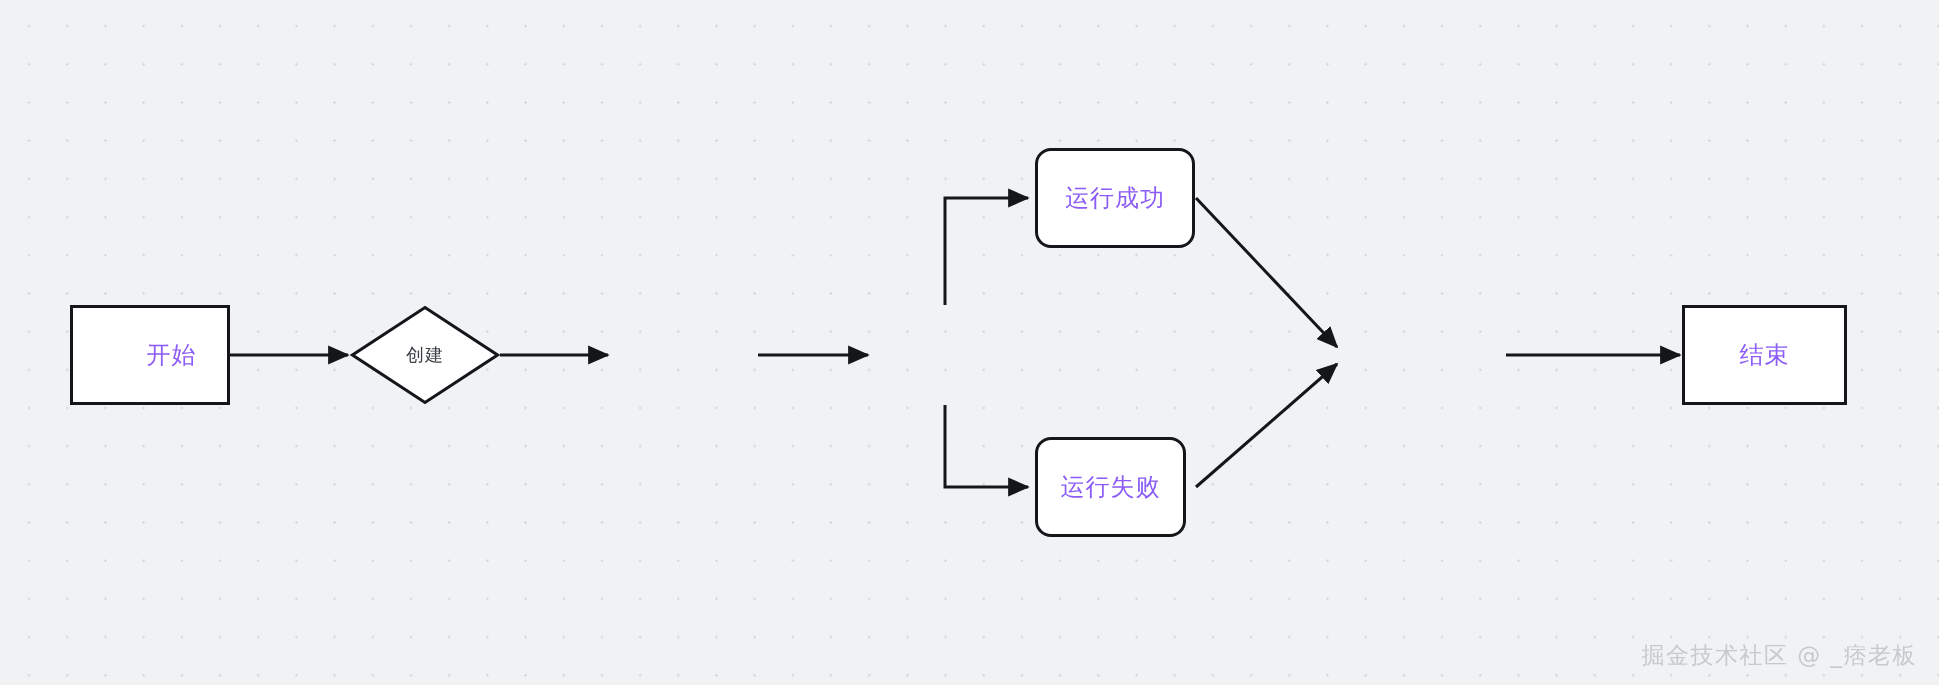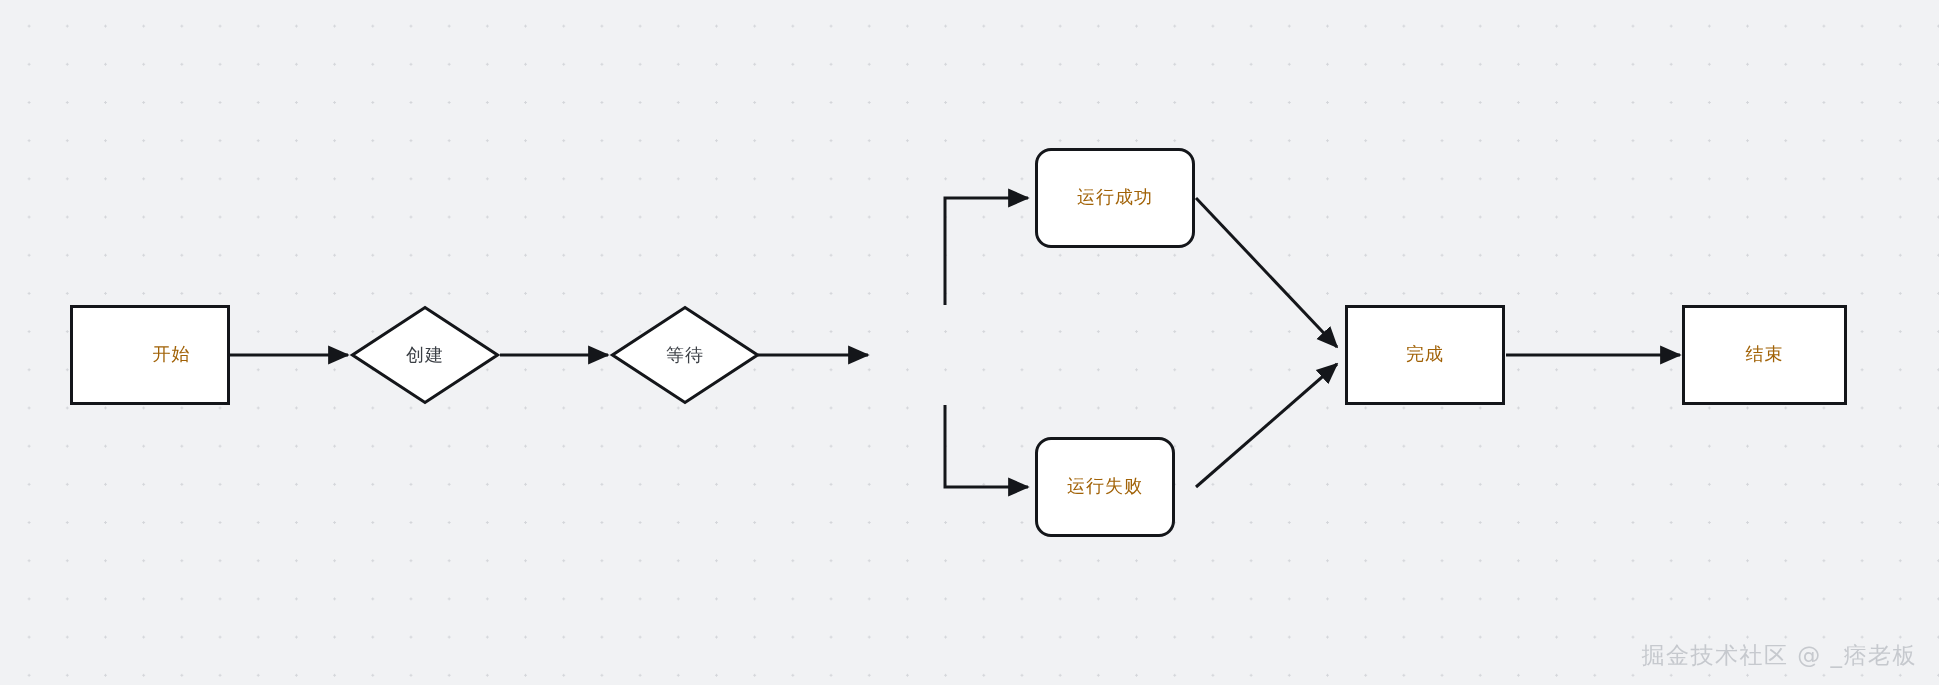--- a/index.html
+++ b/index.html
@@ -27,25 +27,24 @@
     pointer-events: none;
   }
   .node {
     position: absolute;
     display: flex;
     align-items: center;
     justify-content: center;
     background: #ffffff;
     border: 3px solid #14161a;
     box-sizing: border-box;
-    color: #a16207;
-    font-size: 18px;
+    color: #8b5cf6;
+    font-size: 24px;
     letter-spacing: 1px;
     line-height: 1;
-    font-family: Liberation Mono, monospace;
   }
   .node.rounded { border-radius: 16px; }
   .node-label { user-select: none; }
   .diamond {
     position: absolute;
     display: flex;
     align-items: center;
     justify-content: center;
     text-align: center;
   }
@@ -106,39 +105,30 @@
     <span class="node-label">开始</span>
   </div>
 
   <div class="diamond" style="left:350px; top:305px; width:150px; height:100px;">
     <svg viewBox="0 0 150 100" xmlns="http://www.w3.org/2000/svg">
       <polygon points="75,2.5 147.5,50 75,97.5 2.5,50" fill="#ffffff" stroke="#14161a" stroke-width="3"></polygon>
     </svg>
     <span class="node-label">创建</span>
   </div>
 
-  <div class="diamond" style="left:610px; top:305px; width:150px; height:100px;">
-    <svg viewBox="0 0 150 100" xmlns="http://www.w3.org/2000/svg">
-      <polygon points="75,2.5 147.5,50 75,97.5 2.5,50" fill="#ffffff" stroke="#14161a" stroke-width="3"></polygon>
-    </svg>
-    <span class="node-label">等待</span>
-  </div>
 
 
   <div class="node rounded" style="left:1035px; top:148px; width:160px; height:100px;">
     <span class="node-label">运行成功</span>
   </div>
 
-  <div class="node rounded" style="left:1035px; top:437px; width:140px; height:100px;">
+  <div class="node rounded" style="left:1035px; top:437px; width:151px; height:100px;">
     <span class="node-label">运行失败</span>
   </div>
 
-  <div class="node" style="left:1345px; top:305px; width:160px; height:100px;">
-    <span class="node-label">完成</span>
-  </div>
 
   <div class="node" style="left:1682px; top:305px; width:165px; height:100px;text-align:right;">
     <span class="node-label">结束</span>
   </div>
 
   <div id="watermark">掘金技术社区 @ _痞老板</div>
 
 </div>
 
 </body></html>

